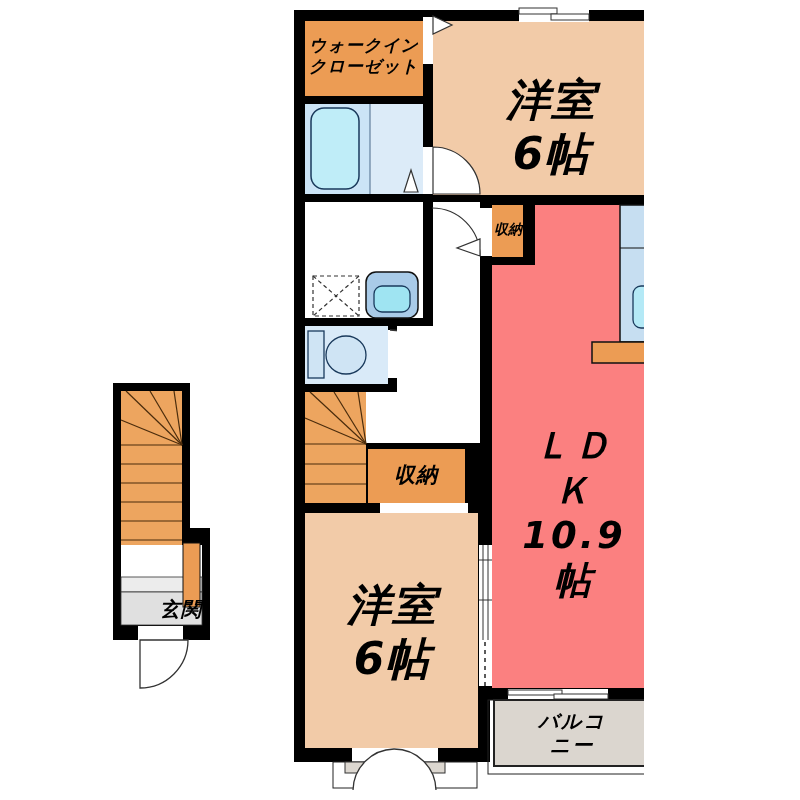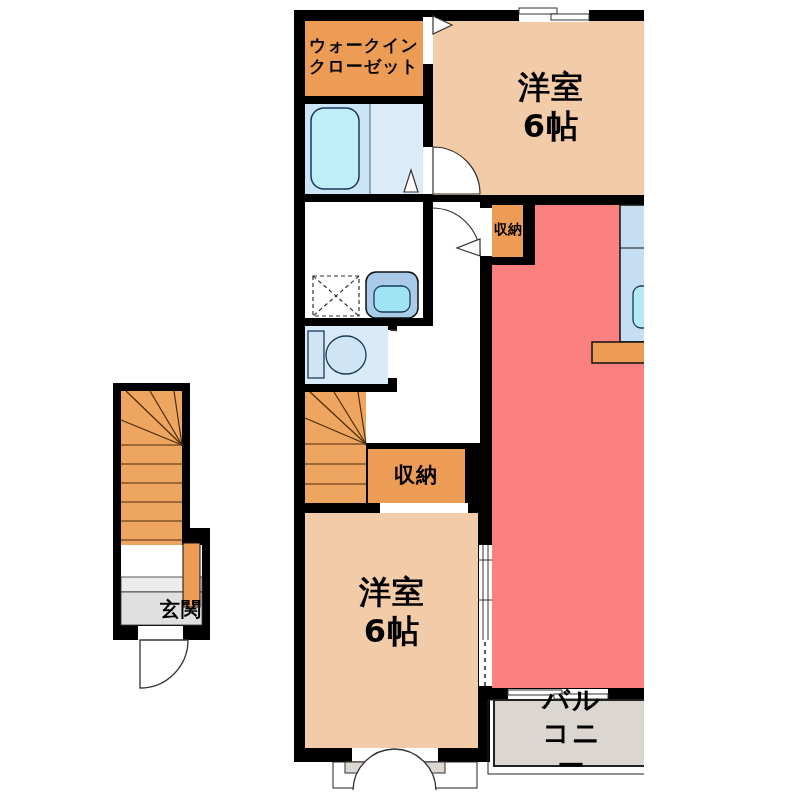--- a/index.html
+++ b/index.html
@@ -1,31 +1,31 @@
 <!DOCTYPE html>
 <html><head>
 <meta charset="utf-8">
 <style>
   html,body{margin:0;padding:0;background:#ffffff;}
   .canvas{
     position:relative;width:644px;height:800px;background:#ffffff;
-    font-family:"DejaVu Sans","Liberation Sans",sans-serif;overflow:hidden;
+    font-family:"DejaVu Sans","Liberation Sans",sans-serif;overflow:hidden;font-style:italic;
   }
   svg.plan{position:absolute;left:0;top:0;}
   .lbl{
     position:absolute;transform:translate(-50%,-50%);
     font-weight:bold;color:#000;text-align:center;white-space:pre-line;
     line-height:1.22;letter-spacing:1px;pointer-events:none;
   }
   .lbl-wic{font-size:17px;}
-  .lbl-room{font-size:32px;}
+  .lbl-room{font-size:44px;margin-top:20px;}
   .lbl-ldk{font-size:37px;letter-spacing:3px;}
   .lbl-storage-sm{font-size:14px;letter-spacing:0;}
   .lbl-storage{font-size:21px;}
-  .lbl-balcony{font-size:27px;letter-spacing:2px;}
+  .lbl-balcony{font-size:20px;letter-spacing:2px;}
   .lbl-genkan{font-size:20px;margin-left:25px;}
 </style>
 </head>
 <body>
 
 <div class="canvas">
 
   <svg class="plan" width="800" height="800" viewBox="0 0 800 800">
 
     <g>
@@ -203,18 +203,20 @@
       <path d="M188,640 A48,48 0 0 1 140,688 L140,640 Z" fill="#ffffff" stroke="#333" stroke-width="1.3"></path>
     </g>
   </svg>
 
   <div class="lbl lbl-wic" style="left:364px;top:56px;">ウォークイン
 クローゼット</div>
   <div class="lbl lbl-room" style="left:551px;top:107px;">洋室
 6帖</div>
   <div class="lbl lbl-storage-sm" style="left:508px;top:230px;">収納</div>
   <div class="lbl lbl-storage" style="left:416px;top:476px;">収納</div>
+  <div class="lbl lbl-ldk" style="left:574px;top:513px;">ＬＤＫ
+10.9帖</div>
   <div class="lbl lbl-room" style="left:392px;top:612px;">洋室
 6帖</div>
   <div class="lbl lbl-balcony" style="left:572px;top:733px;">バルコニー</div>
   <div class="lbl lbl-genkan" style="left:156px;top:609px;">玄関</div>
 
 </div>
 
 </body></html>

